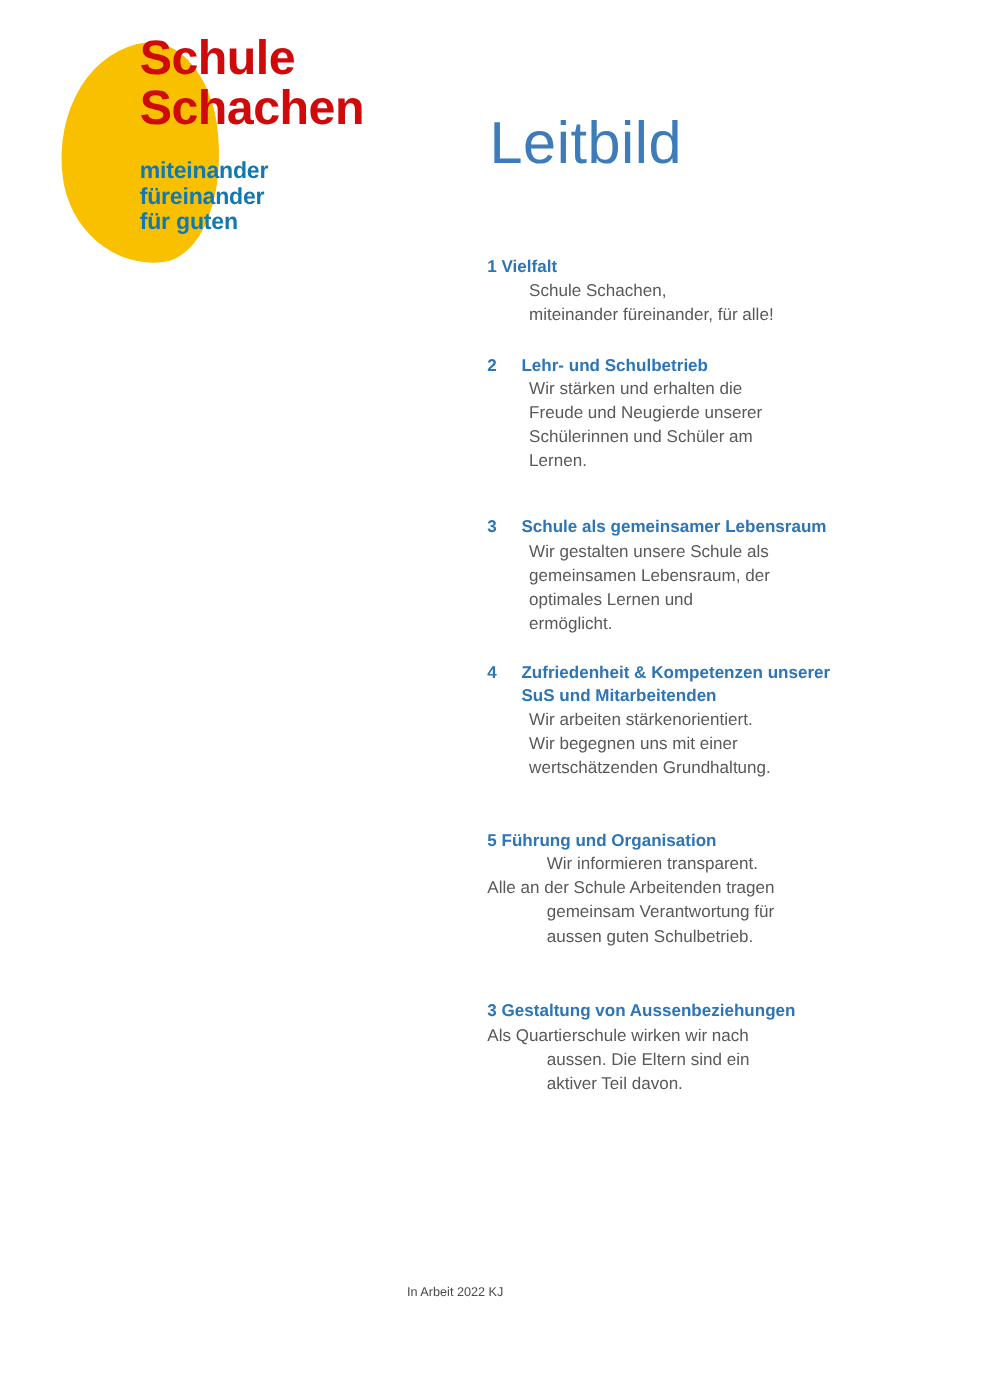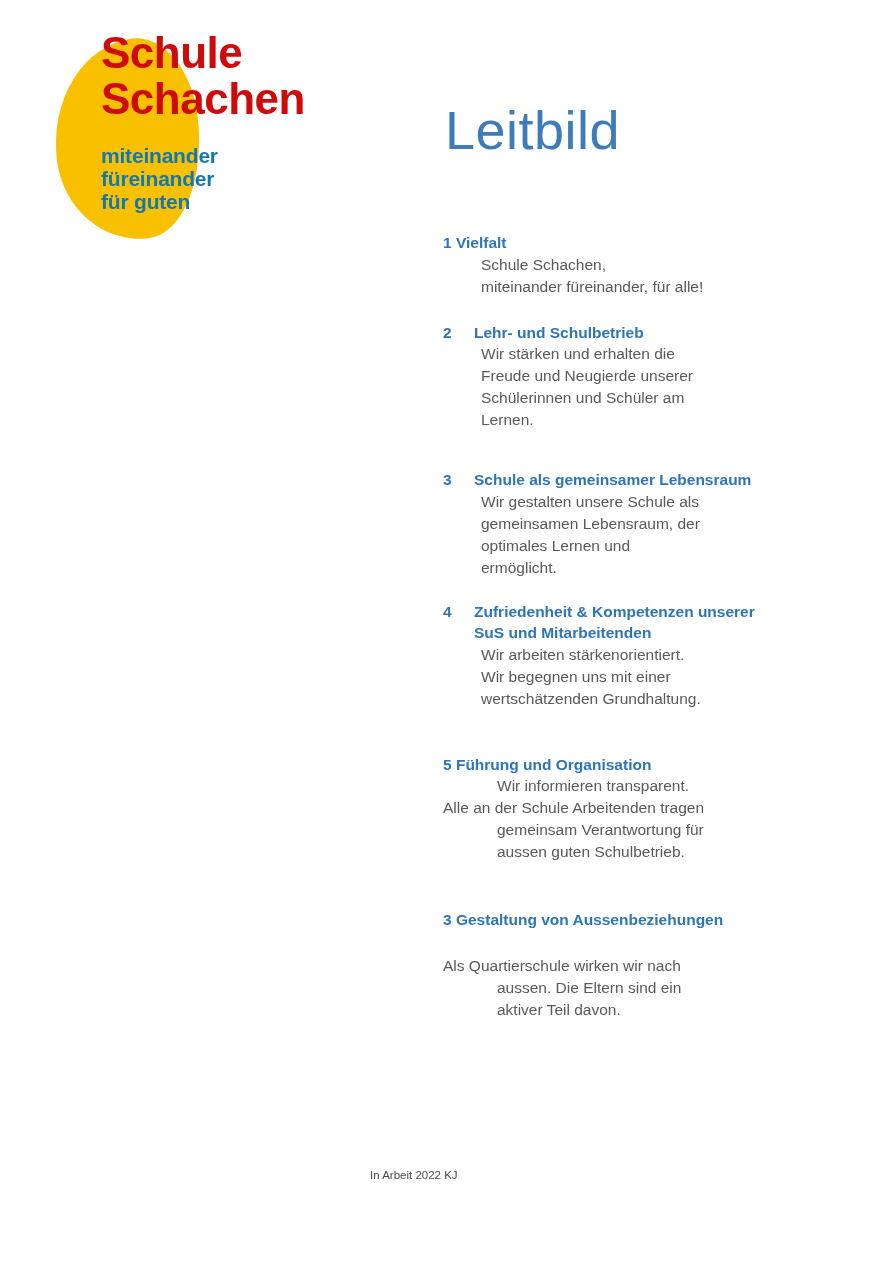--- a/index.html
+++ b/index.html
@@ -31,21 +31,21 @@
     left: 0;
     top: 10px;
     width: 145px;
     height: 200px;
     background: #f9c000;
     border-radius: 62% 38% 44% 56% / 56% 42% 58% 44%;
     transform: rotate(-7deg);
   }
   .logo-wordmark {
     position: absolute;
-    left: 46px;
+    left: 72px;
     top: 0;
     width: 250px;
   }
   .logo-line {
     font-family: "Liberation Sans", "DejaVu Sans", sans-serif;
     font-weight: bold;
     color: #cf0a0a;
     font-size: 44px;
     line-height: 46px;
     letter-spacing: -0.5px;
@@ -112,21 +112,20 @@
   }
   
   .sec-body.indent {
     margin-left: 38px;
   }
   
   .sec-body.hang {
     margin-left: 0;
     padding-left: 54px;
     text-indent: -54px;
-    margin-top: 24px;
   }
   .sec-body .ln { display: block; }
   .sec-body.hang .ln { text-indent: 0; }
   .sec-body.hang .ln:first-child { margin-left: -54px; }
 
   
   .sec-body.mixed { margin-left: 0; }
   .sec-body.mixed .ln { display: block; margin-left: 54px; }
   .sec-body.mixed .ln.wide { margin-left: 0px; }
 

